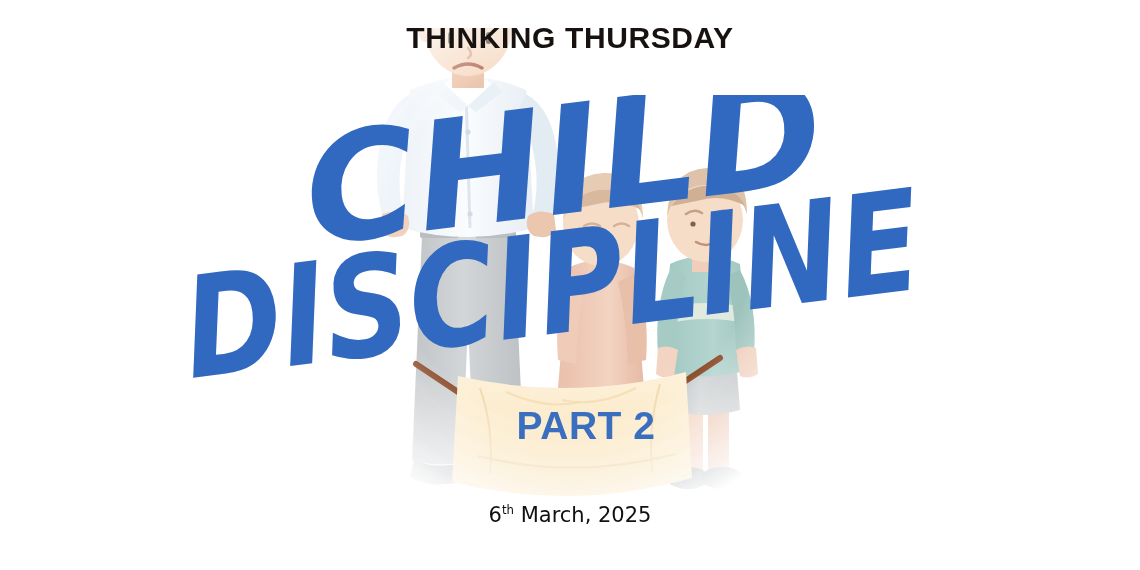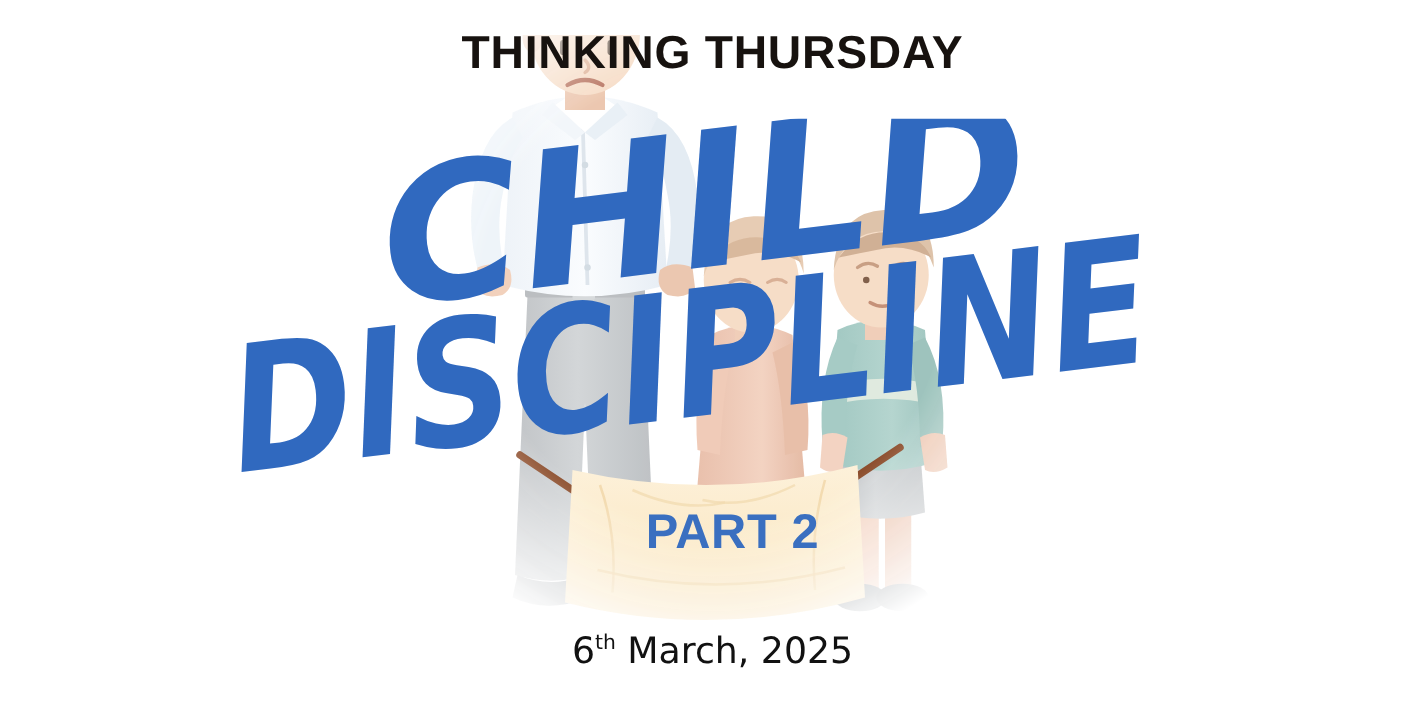--- a/index.html
+++ b/index.html
@@ -21,21 +21,21 @@
 
   
   .eyebrow {
     position: absolute;
     top: 21px;
     left: 0;
     width: 1140px;
     text-align: center;
     font-family: "Liberation Sans", sans-serif;
     font-weight: bold;
-    font-size: 37px;
+    font-size: 30px;
     letter-spacing: 0.6px;
     color: #17120f;
     z-index: 40;
     white-space: nowrap;
   }
 
   
   .illustration {
     position: absolute;
     left: 330px;
@@ -82,21 +82,21 @@
   }
 
   
   .date-line {
     position: absolute;
     left: 0;
     top: 503px;
     width: 1140px;
     text-align: center;
     font-family: "DejaVu Sans", sans-serif;
-    font-size: 29px;
+    font-size: 21px;
     color: #111111;
     z-index: 40;
     white-space: nowrap;
   }
   .date-line sup {
     font-size: 0.56em;
     vertical-align: super;
     line-height: 0;
   }
 </style>

